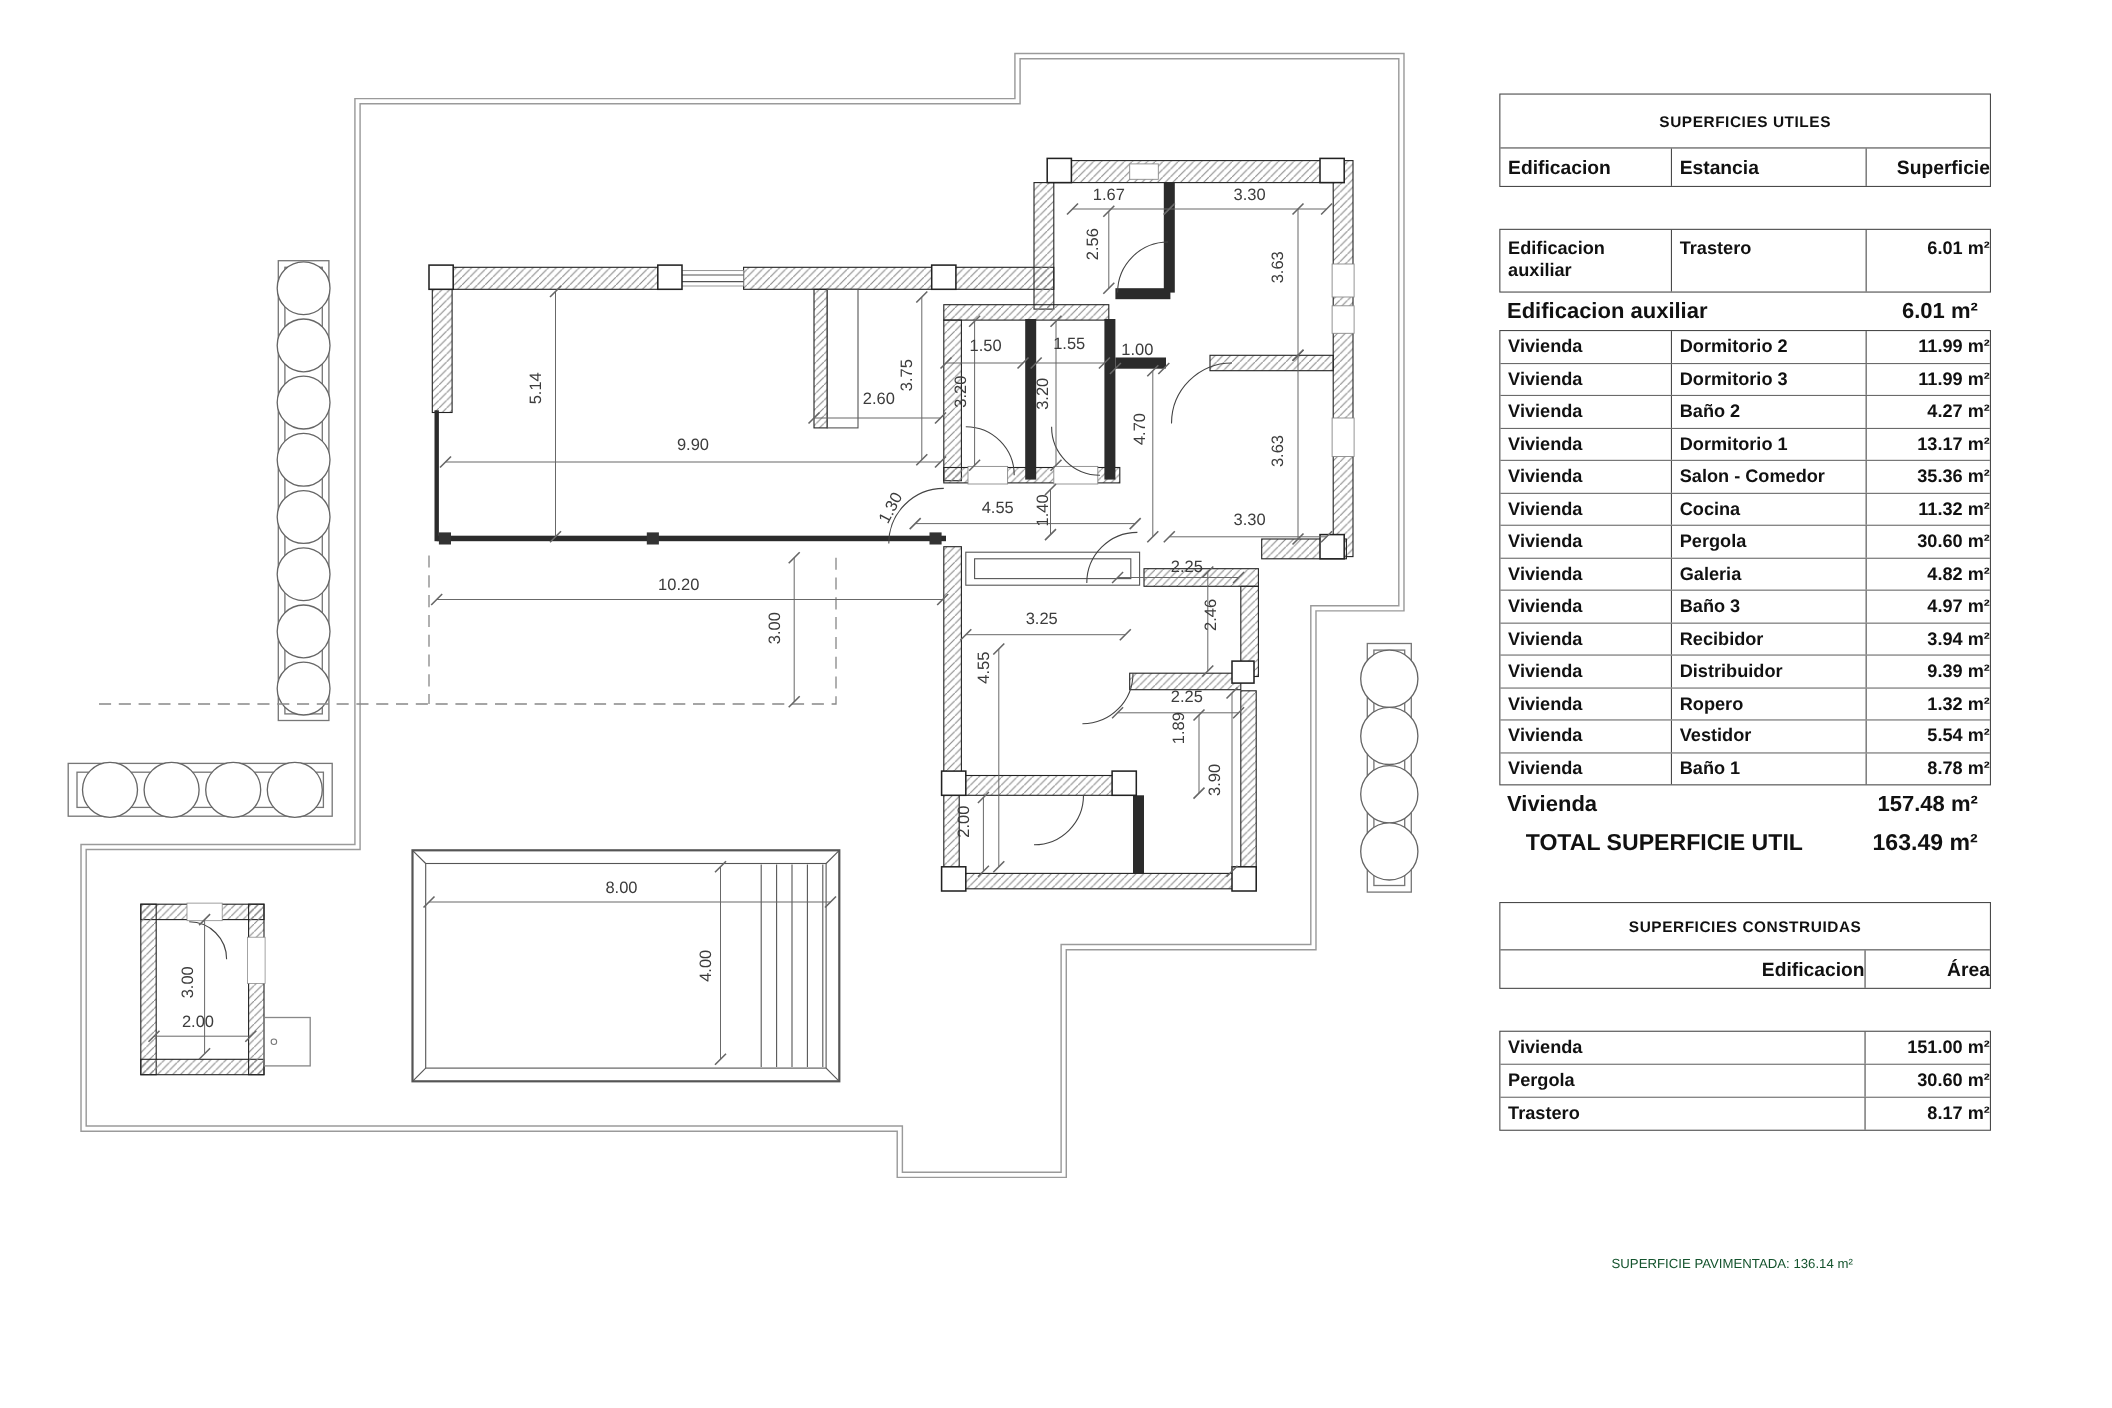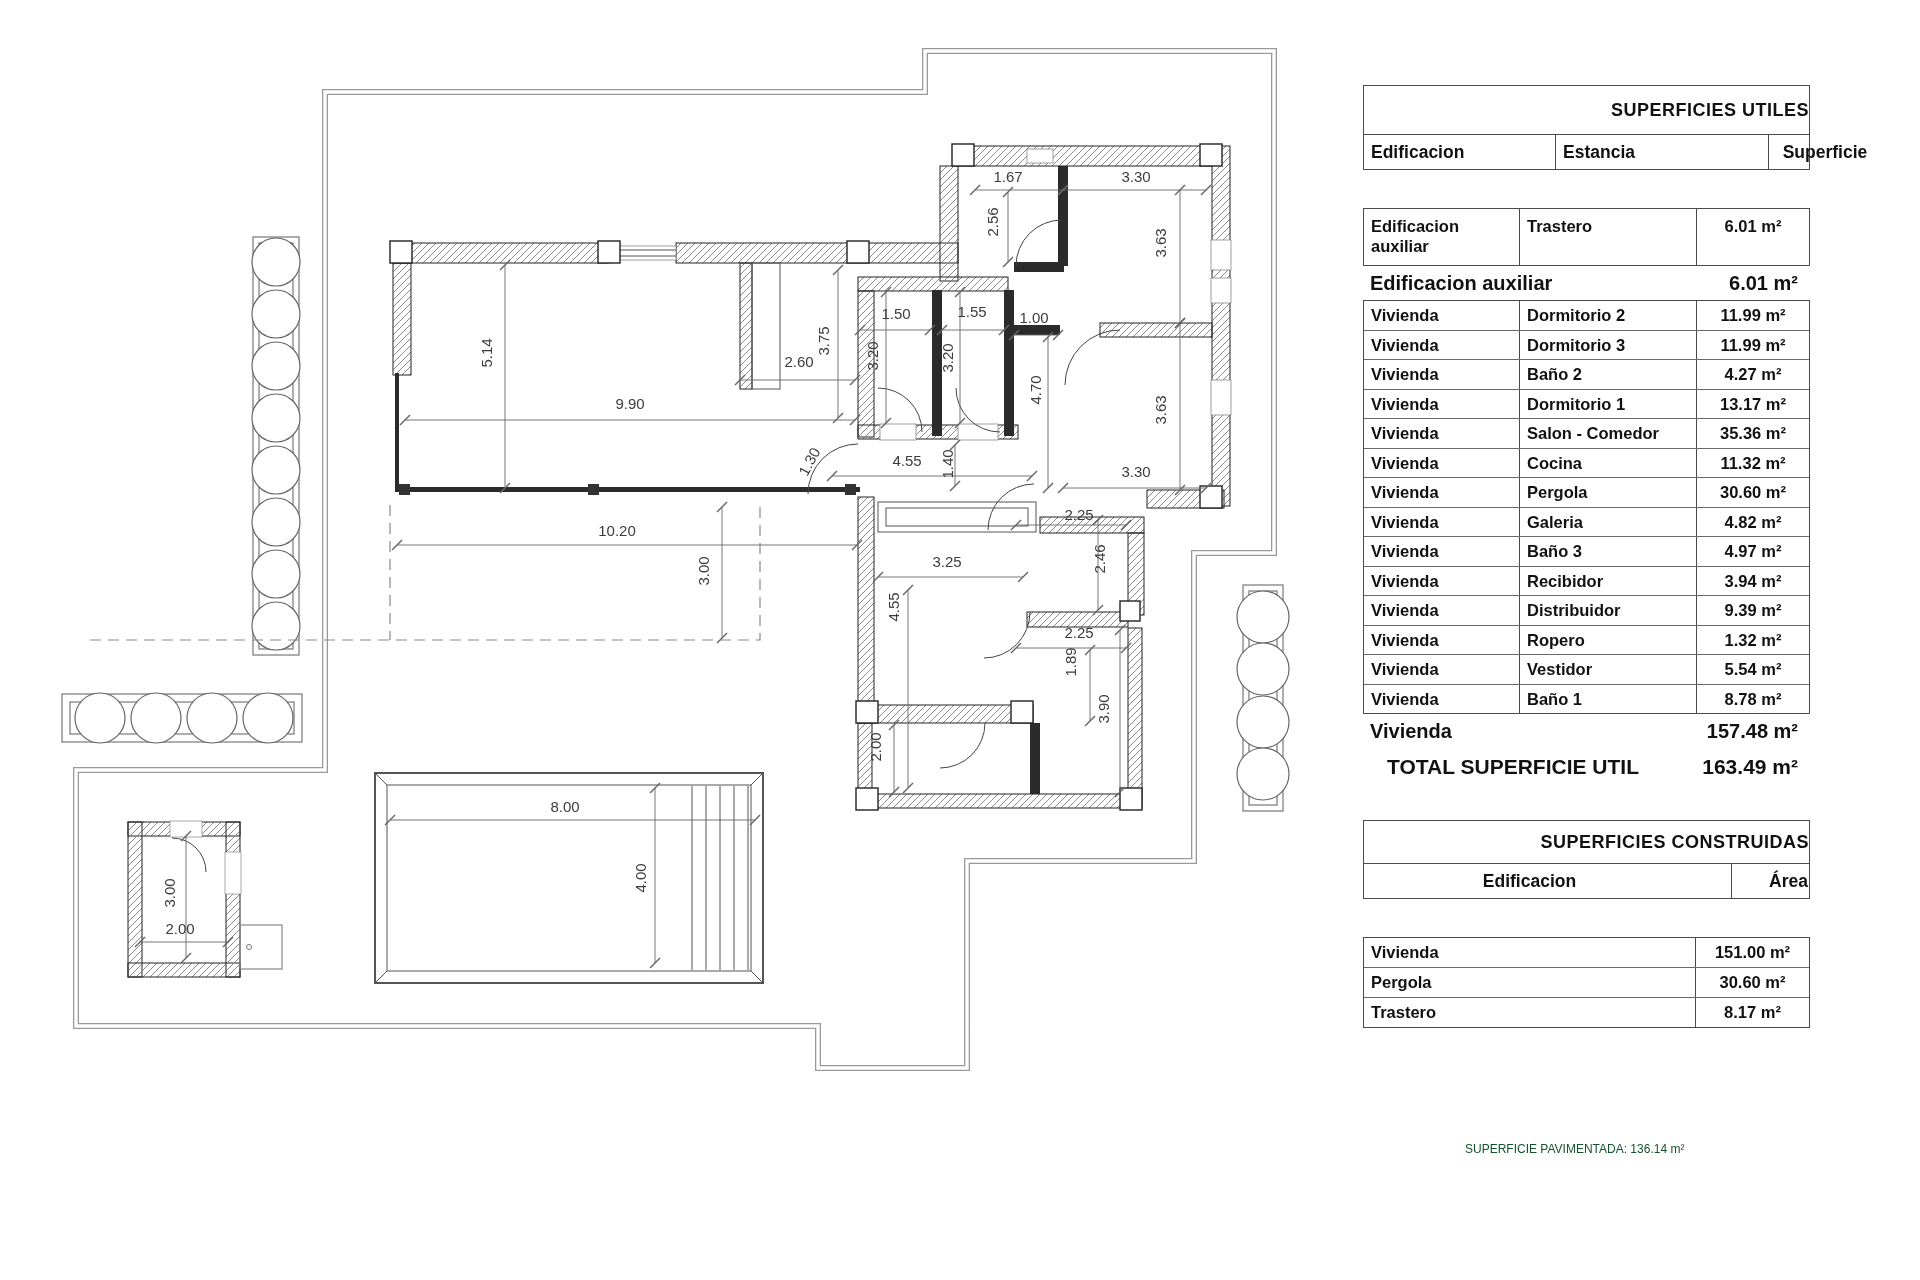--- a/index.html
+++ b/index.html
@@ -1,27 +1,27 @@
 <!DOCTYPE html>
 <html><head>
 <meta charset="utf-8">
 <style>
   html,body{margin:0;padding:0;background:#fff;}
   .page{position:relative;width:1920px;height:1280px;background:#fff;overflow:hidden;
         font-family:"Liberation Sans",sans-serif;color:#111;}
   svg text.dimtxt{font-family:"Liberation Sans",sans-serif;font-size:15px;fill:#3c3c3c;text-anchor:middle;}
   .tbl{position:absolute;left:1363px;width:447px;}
   .box{border:1.6px solid #4a4a4a;background:#fff;}
-  .ttl{height:48px;line-height:48px;text-align:right;font-weight:700;font-size:18px;letter-spacing:.5px;}
-  .hdr{display:grid;border-top:1.4px solid #4a4a4a;height:34px;line-height:34px;font-weight:700;font-size:17.5px;gap:36px;}
+  .ttl{height:48px;line-height:48px;text-align:center;font-weight:700;font-size:14px;letter-spacing:.5px;}
+  .hdr{display:grid;border-top:1.4px solid #4a4a4a;height:34px;line-height:34px;font-weight:700;font-size:17.5px;}
   .c3{grid-template-columns:155px 177px 113px;}
   .c2{grid-template-columns:331px 114px;}
   .cell{padding-left:7px;overflow:hidden;white-space:nowrap;}
   .cell.b{border-left:1.2px solid #4a4a4a;}
-  .cell.cen{text-align:center;padding-left:0;}
+  .cell.cen{text-align:right;padding-left:0;}
   .trow{display:grid;grid-template-columns:155px 177px 113px;height:28.5px;line-height:28.5px;
         font-weight:700;font-size:16.5px;border-top:1.1px solid #6a6a6a;}
   .trow:first-child{border-top:none;}
   .t2row{display:grid;grid-template-columns:331px 114px;height:29px;line-height:29px;
         font-weight:700;font-size:16.5px;border-top:1.1px solid #6a6a6a;}
   .t2row:first-child{border-top:none;}
   .auxrow{display:grid;grid-template-columns:155px 177px 113px;height:56px;font-weight:700;font-size:16.5px;}
   .auxrow .cell{white-space:normal;line-height:20px;padding-top:7px;}
   .subline{position:relative;height:34px;line-height:34px;font-weight:700;font-size:20px;padding-left:7px;}
   .subline .val{position:absolute;right:12px;top:0;}

